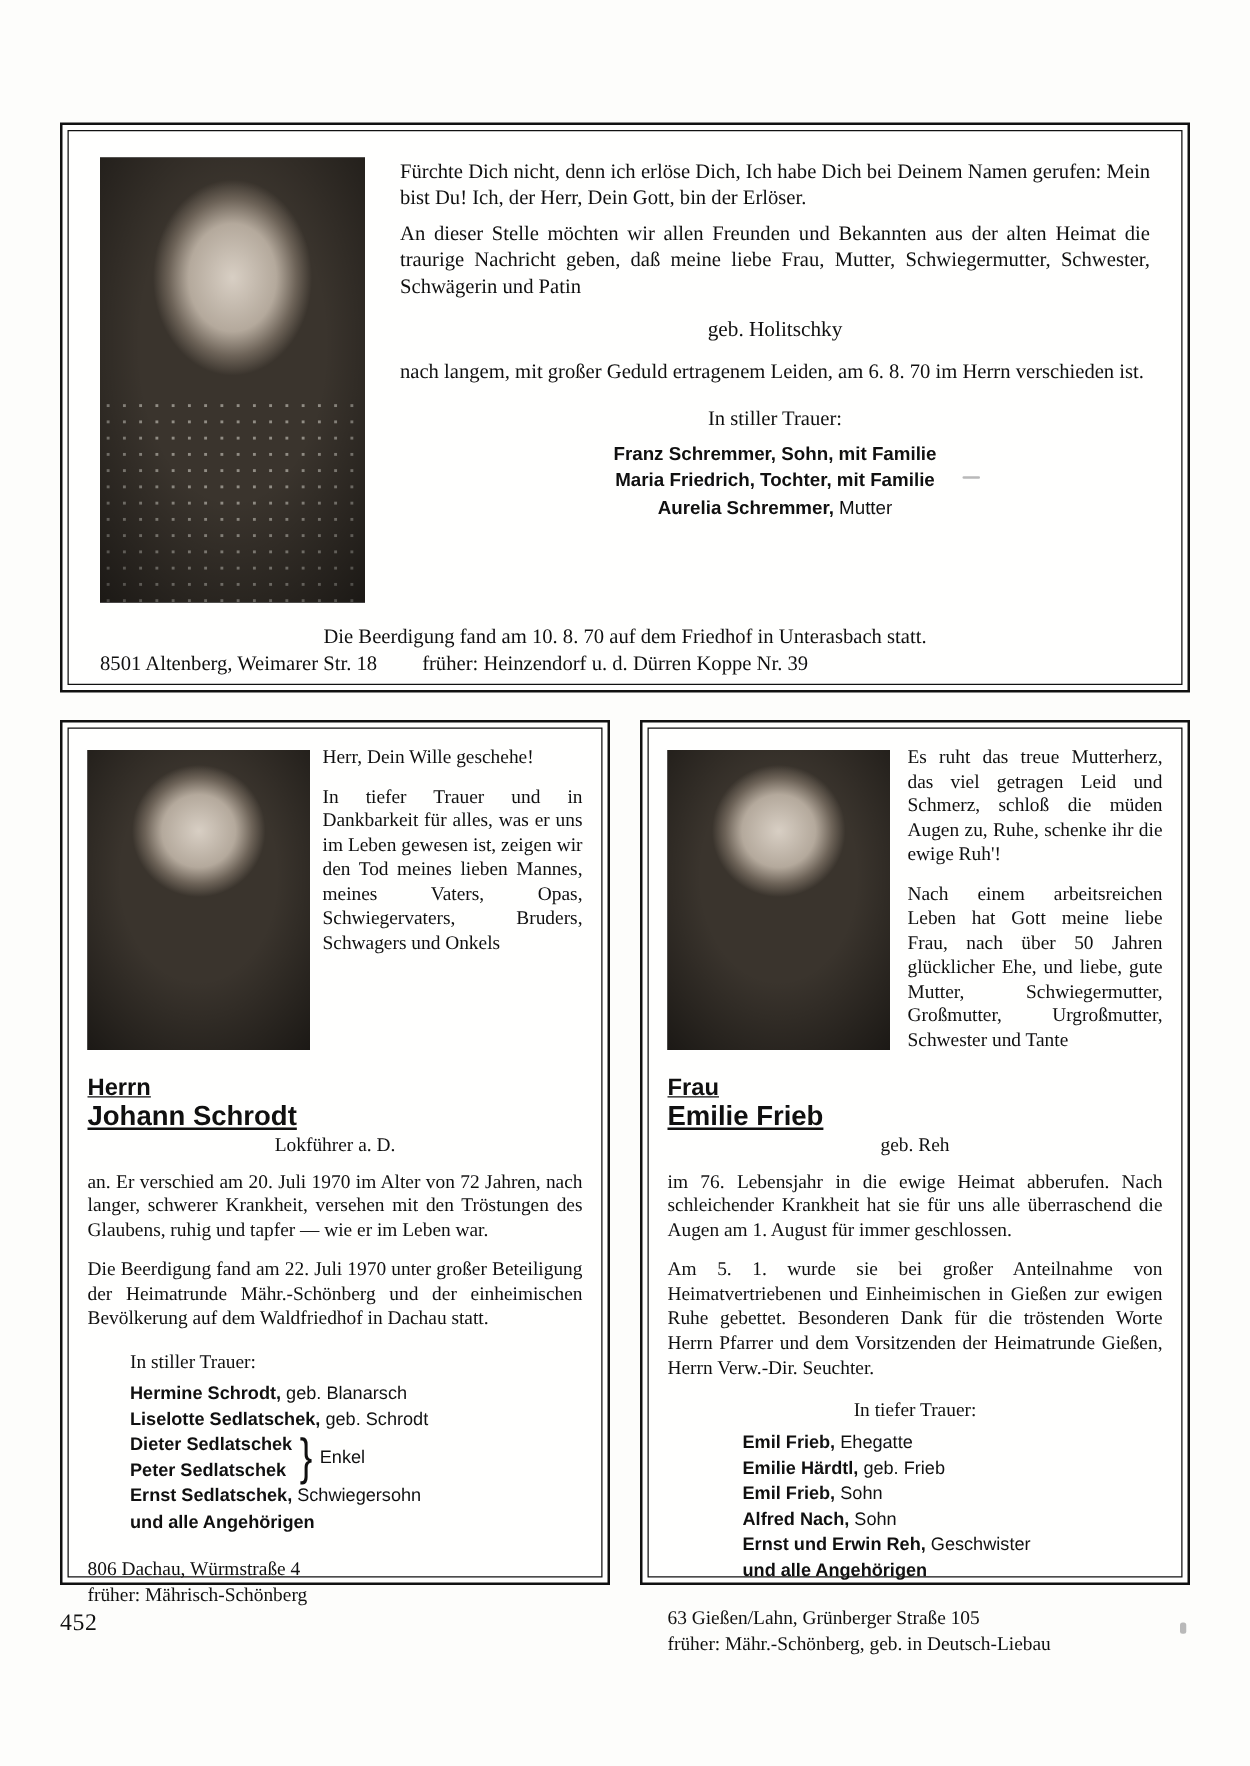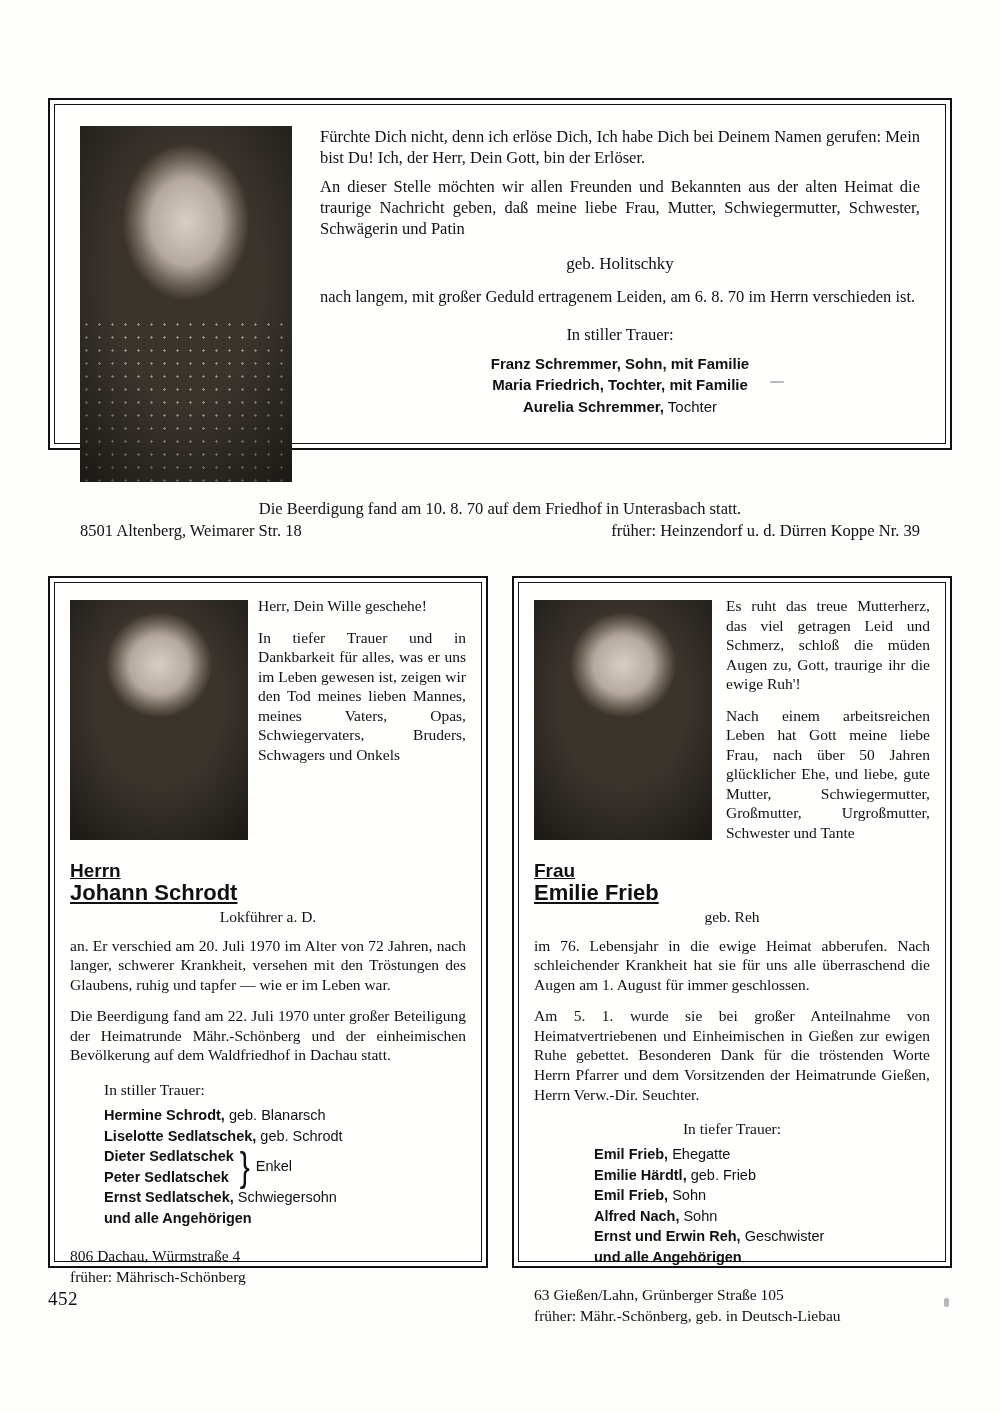--- a/index.html
+++ b/index.html
@@ -41,21 +41,21 @@
     inset: 0;
     padding: 14px 16px;
     box-sizing: border-box;
   }
 
   
   #notice-top {
     left: 48px;
     top: 98px;
     width: 904px;
-    height: 352px;
+    height: 456px;
   }
   #notice-top .notice-body {
     padding: 26px 30px 16px 30px;
   }
   .top-flex {
     display: flex;
     flex-direction: row;
     align-items: flex-start;
   }
   .portrait {
@@ -128,22 +128,22 @@
   .mourners .nm { font-weight: bold; }
 
   .footer-rows {
     margin-top: 16px;
     font-size: 16.5px;
     line-height: 1.35;
   }
   .footer-center { text-align: center; }
   .footer-split {
     display: flex;
-    justify-content: space-between;
-    gap: 20px;
+    justify-content: flex-start;
+    gap: 36px;
   }
 
   
   #notice-left {
     left: 48px;
     top: 576px;
     width: 440px;
     height: 692px;
   }
   #notice-right {
@@ -259,21 +259,21 @@
         </div>
         <div class="top-text">
           <p class="blk tight">Fürchte Dich nicht, denn ich erlöse Dich, Ich habe Dich bei Deinem Namen gerufen: Mein bist Du! Ich, der Herr, Dein Gott, bin der Erlöser.</p>
           <p class="blk">An dieser Stelle möchten wir allen Freunden und Bekannten aus der alten Heimat die traurige Nachricht geben, daß meine liebe Frau, Mutter, Schwiegermutter, Schwester, Schwägerin und Patin</p>
           <div class="geb-line">geb. Holitschky</div>
           <p class="blk last">nach langem, mit großer Geduld ertragenem Leiden, am 6. 8. 70 im Herrn verschieden ist.</p>
           <div class="mourn-label">In stiller Trauer:</div>
           <div class="mourners">
             <div><span class="nm">Franz Schremmer,</span><span class="bold"> Sohn, mit Familie</span></div>
             <div><span class="nm">Maria Friedrich,</span><span class="bold"> Tochter, mit Familie</span></div>
-            <div><span class="nm">Aurelia Schremmer,</span><span> Tochter</span></div>
+            <div><span class="nm">Aurelia Schremmer,</span><span> Mutter</span></div>
           </div>
         </div>
       </div>
       <div class="footer-rows">
         <div class="footer-center">Die Beerdigung fand am 10. 8. 70 auf dem Friedhof in Unterasbach statt.</div>
         <div class="footer-split">
           <span>8501 Altenberg, Weimarer Str. 18</span>
           <span>früher: Heinzendorf u. d. Dürren Koppe Nr. 39</span>
         </div>
       </div>
@@ -324,21 +324,21 @@
 
   <div class="notice" id="notice-right">
     <div class="notice-inner"></div>
     <div class="notice-body">
       <div class="col-flex">
         <div class="portrait" id="portrait-emilie">
           <div class="face"></div>
           <div class="vign"></div>
         </div>
         <div class="col-text">
-          <p class="sm hang-top">Es ruht das treue Mutterherz, das viel getragen Leid und Schmerz, schloß die müden Augen zu, Gott, traurige ihr die ewige Ruh'!</p>
+          <p class="sm hang-top">Es ruht das treue Mutterherz, das viel getragen Leid und Schmerz, schloß die müden Augen zu, Ruhe, schenke ihr die ewige Ruh'!</p>
           <p class="sm nogap">Nach einem arbeitsreichen Leben hat Gott meine liebe Frau, nach über 50 Jahren glücklicher Ehe, und liebe, gute Mutter, Schwiegermutter, Großmutter, Urgroßmutter, Schwester und Tante</p>
         </div>
       </div>
       <div class="name-sub">
         <span class="small-pre">Frau</span>
         <span>Emilie Frieb</span>
       </div>
       <div class="role-line">geb. Reh</div>
       <p class="sm">im 76. Lebensjahr in die ewige Heimat abberufen. Nach schleichender Krankheit hat sie für uns alle überraschend die Augen am 1. August für immer geschlossen.</p>
       <p class="sm">Am 5. 1. wurde sie bei großer Anteilnahme von Heimatvertriebenen und Einheimischen in Gießen zur ewigen Ruhe gebettet. Besonderen Dank für die tröstenden Worte Herrn Pfarrer und dem Vorsitzenden der Heimatrunde Gießen, Herrn Verw.-Dir. Seuchter.</p>

